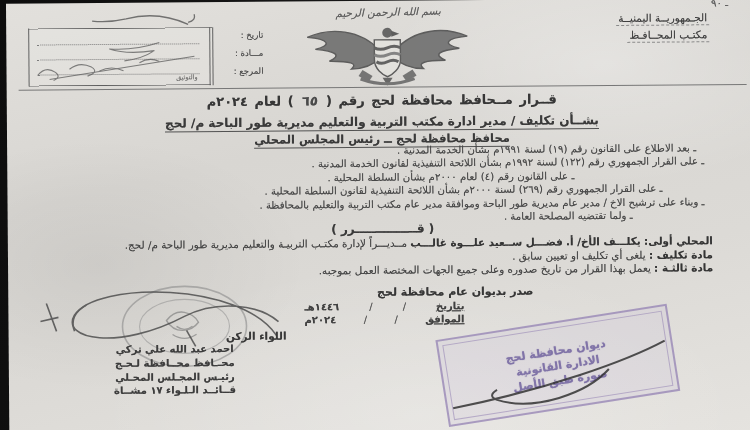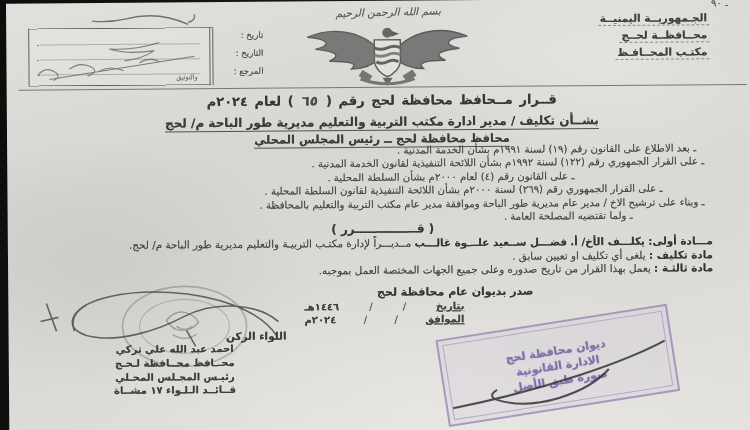--- a/index.html
+++ b/index.html
@@ -22,21 +22,21 @@
   }
   .abs{position:absolute;}
 
   
   .corner-note{left:632px;top:1px;width:90px;font-size:10px;color:#5c5c5c;
     transform:rotate(-3deg);letter-spacing:2px;}
 
   
   .letterhead{right:44px;top:13px;direction:rtl;}
   .lh-line{display:table;margin:0 0 3px auto;border-bottom:1px dashed #8a8a8a;
-    padding:0 2px 1px 2px;font-size:10.5px;font-weight:bold;color:#3f3f3f;letter-spacing:2.5px;}
+    padding:0 2px 1px 2px;font-size:10.5px;font-weight:normal;color:#3f3f3f;letter-spacing:2.5px;}
 
   
   .bismillah{left:292px;top:5px;width:180px;text-align:center;font-size:10.5px;
     font-style:italic;color:#5d5d5d;letter-spacing:1px;transform:rotate(-1deg);}
   .emblem{left:296px;top:19px;}
 
   
   .ref-box{left:22px;top:25px;width:180px;height:56px;border:1.5px solid #5f5f5f;
     border-right:4px double #5f5f5f;background:rgba(255,255,255,0.12);}
   .ref-box .dotrow{position:absolute;left:8px;right:10px;border-bottom:1px dotted #7d7d7d;height:0;}
@@ -99,21 +99,20 @@
 </head>
 <body>
 
 <div class="canvas">
   <div class="paper">
 
     <div class="abs corner-note">ـ ٩٠</div>
 
     <div class="abs letterhead">
       <div class="lh-line">الجـمهوريــة اليمنيــة</div>
-      <div class="lh-line">محــافظــة لحــج</div>
       <div class="lh-line">مكتـب المحــافـظ</div>
     </div>
 
     <div class="abs bismillah">بسم الله الرحمن الرحيم</div>
 
     <div class="abs emblem">
       <svg width="170" height="66" viewBox="0 0 170 66">
         <g fill="none" stroke="#5e5e5e" stroke-width="1.4" opacity="0.9">
 
           <path d="M78,31 C58,9 28,7 5,17 C27,19 30,25 13,29 C33,31 40,35 27,41 C47,41 56,43 49,49 C63,49 72,44 78,38 Z" fill="#6e6e6e" stroke="#4f4f4f"></path>
@@ -151,21 +150,21 @@
         </g>
       </svg>
     </div>
 
     <svg class="abs" style="left:60px;top:8px" width="130" height="22" viewBox="0 0 130 22">
       <path d="M122,14 q-30,-14 -62,-6 q-18,4 -34,2 m96,2 q8,-2 6,-8" fill="none" stroke="#555" stroke-width="1.3" opacity="0.8"></path>
     </svg>
 
     <div class="abs ref-fields">
       <div>تاريخ :</div>
-      <div>التاريخ :</div>
+      <div>مـــادة :</div>
       <div>المرجع :</div>
     </div>
 
     <div class="abs divider"></div>
 
     <div class="abs title-row">
       <span>قــرار مــحافظ محافظة لحج رقم (</span>
       <span class="hand-num">٦٥</span>
       <span>) لعام ٢٠٢٤م</span>
     </div>
@@ -182,21 +181,21 @@
       <div class="p3">ـ على القانون رقم (٤) لعام ٢٠٠٠م بشأن السلطة المحلية .</div>
       <div class="p4">ـ على القرار الجمهوري رقم (٢٦٩) لسنة ٢٠٠٠م بشأن اللائحة التنفيذية لقانون السلطة المحلية .</div>
       <div class="p5">ـ وبناء على ترشيح الاخ / مدير عام مديرية طور الباحة وموافقة مدير عام مكتب التربية والتعليم بالمحافظة .</div>
       <div class="p6">ـ ولما تقتضيه المصلحة العامة .</div>
     </div>
 
     <div class="abs decision">( قـــــــــــــــرر )</div>
 
     <div class="abs articles">
       <p>
-        <span class="art-label">مـــادة أولى:</span>
+        <span class="art-label">المحلي أولى:</span>
         <span class="art-name">يكلـــف الأخ/ أ.</span>
         <span class="art-name">فضـــل ســعيد علـــوة غالـــب</span>
         <span>مــديـــراً لإدارة مكتـب التربيـة والتعليم مديرية طور الباحة م/ لحج.</span>
       </p>
       <p>
         <span class="art-label">مادة تكليف :</span>
         <span>يلغى أي تكليف او تعيين سابق .</span>
       </p>
       <p>
         <span class="art-label">مادة ثالثـة :</span>

